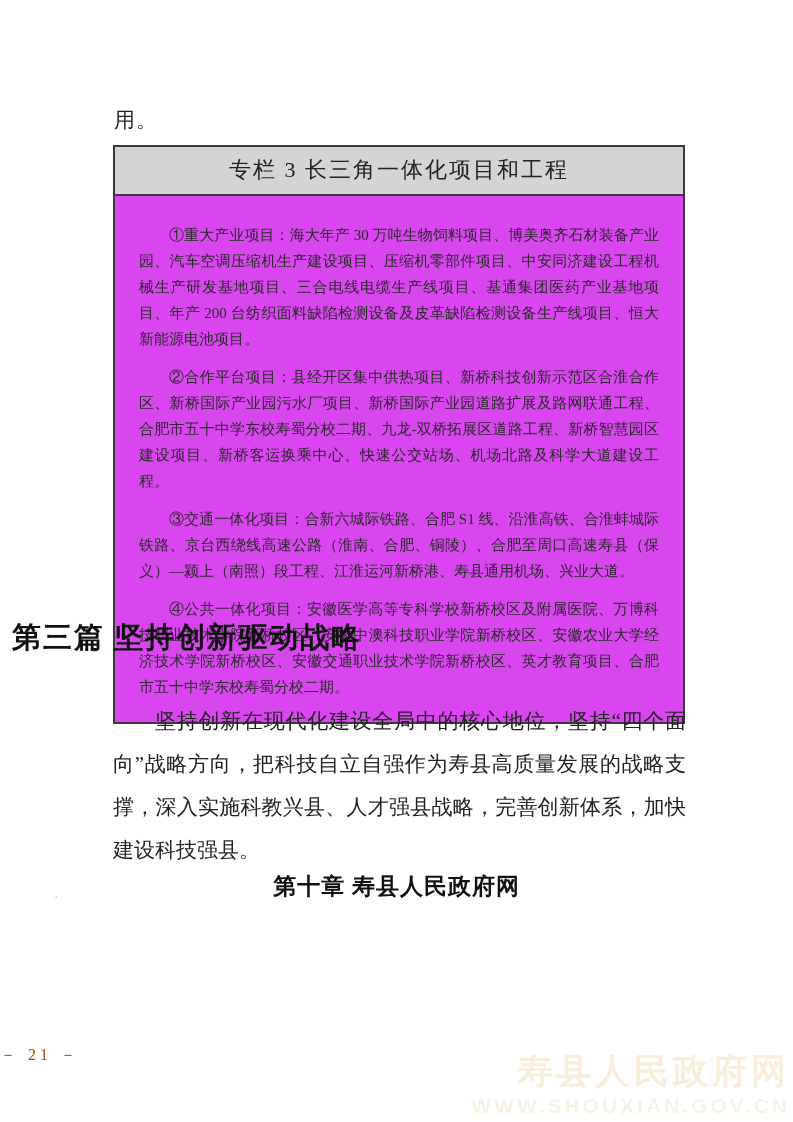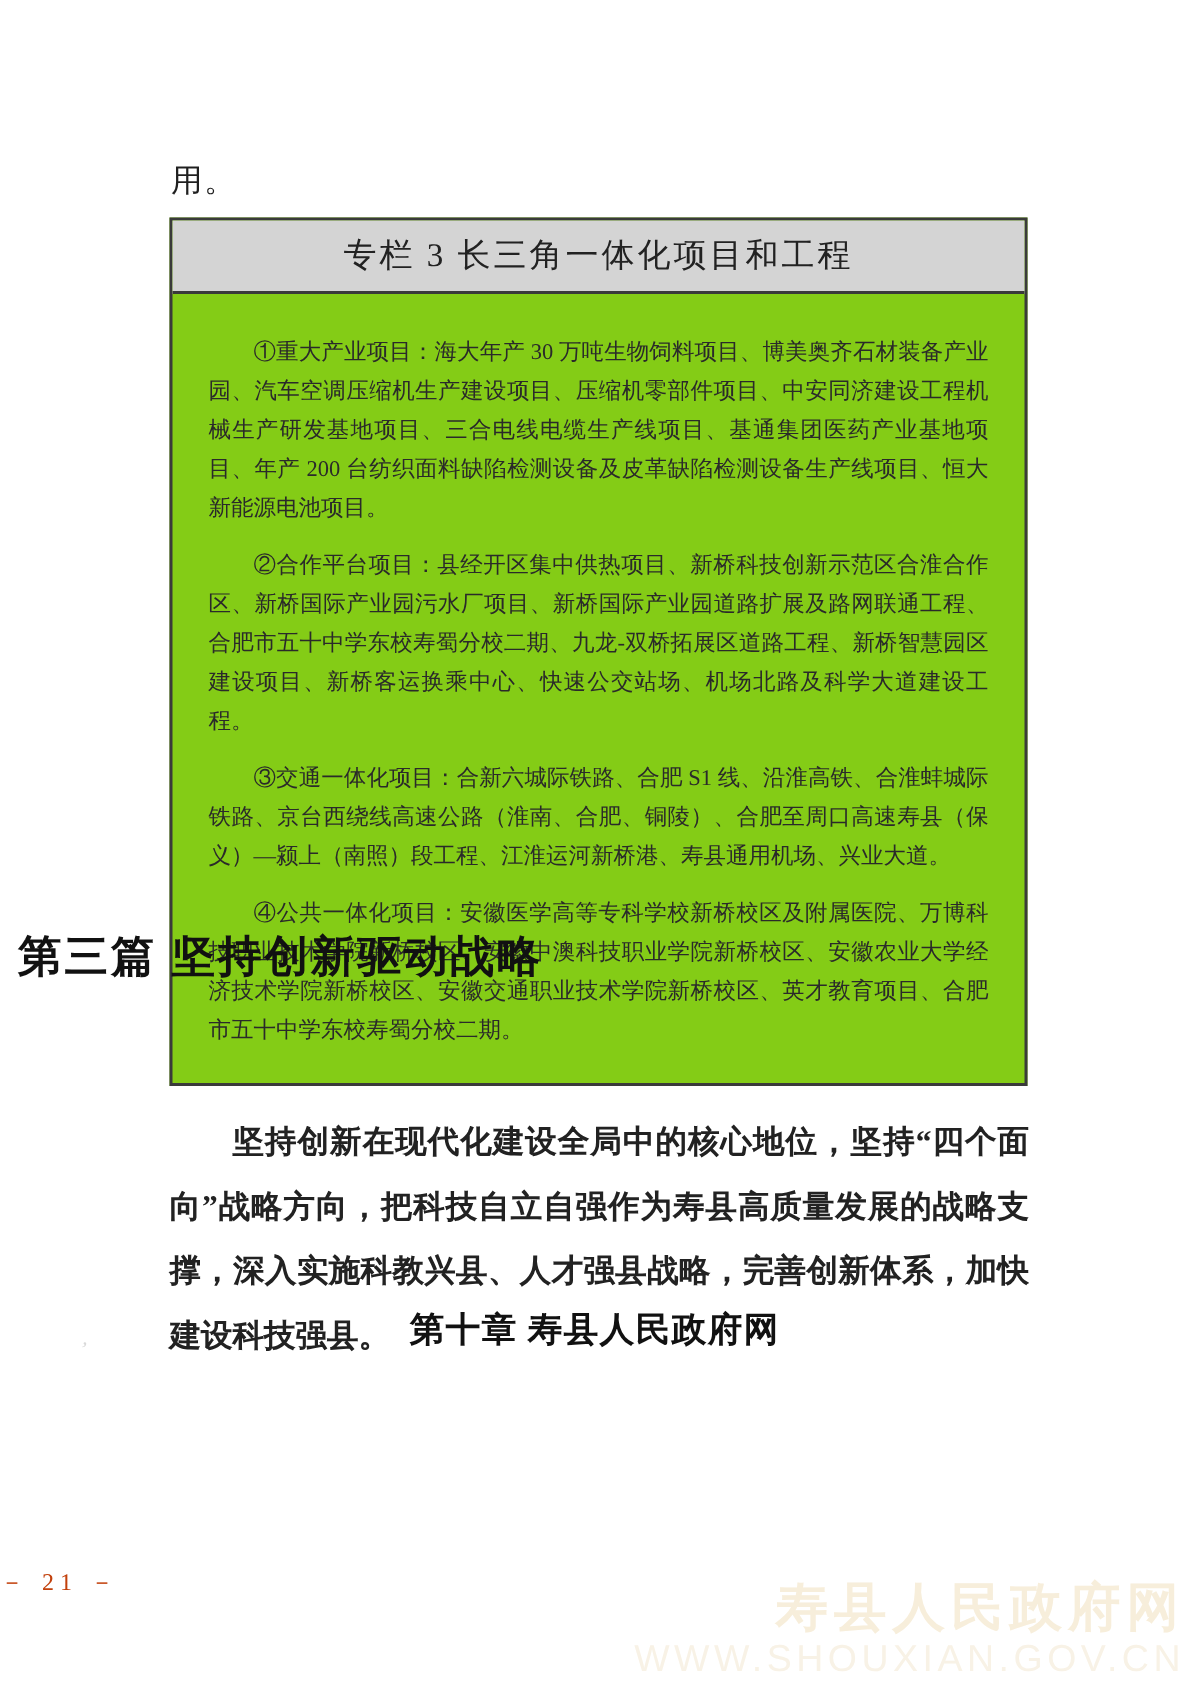--- a/index.html
+++ b/index.html
@@ -21,21 +21,21 @@
     letter-spacing: 1px;
   }
 
   
   .column-box {
     position: absolute;
     left: 113px; top: 145px;
     width: 572px;
     box-sizing: border-box;
     border: 2px solid #3a3a3a;
-    background: #84cc16;
+    background: #d946ef;
   }
   .column-box-header {
     background: #d4d4d4;
     border-bottom: 2px solid #3a3a3a;
     text-align: center;
     padding: 8px 0 9px 0;
     font-size: 22px;
     letter-spacing: 2px;
     color: #222;
   }
@@ -68,21 +68,21 @@
     position: absolute;
     left: 113px;
     width: 573px;
     margin: 0;
     text-indent: 2em;
     font-size: 21px;
     line-height: 43px;
     text-align: justify;
     color: #222;
   }
-  .para-1 { top: 740px; font-weight: bold; }
+  .para-1 { top: 700px; }
   .para-2 { top: 914px; }
 
   
   .chapter-heading {
     position: absolute;
     left: 0; top: 871px;
     width: 100%;
     text-align: center;
     font-size: 23px;
     font-weight: bold;
@@ -121,22 +121,22 @@
   .watermark-cn {
     font-size: 35px;
     font-weight: bold;
     letter-spacing: 4px;
     color: #f7eedb;
     line-height: 44px;
     white-space: nowrap;
   }
   .watermark-url {
     font-family: "Liberation Sans", "DejaVu Sans", sans-serif;
-    font-size: 25px;
-    font-weight: normal;
+    font-size: 21px;
+    font-weight: bold;
     letter-spacing: 3px;
     color: #f8f2e6;
     line-height: 24px;
     white-space: nowrap;
   }
 </style>
 </head>
 <body>
 
 <div class="page">

